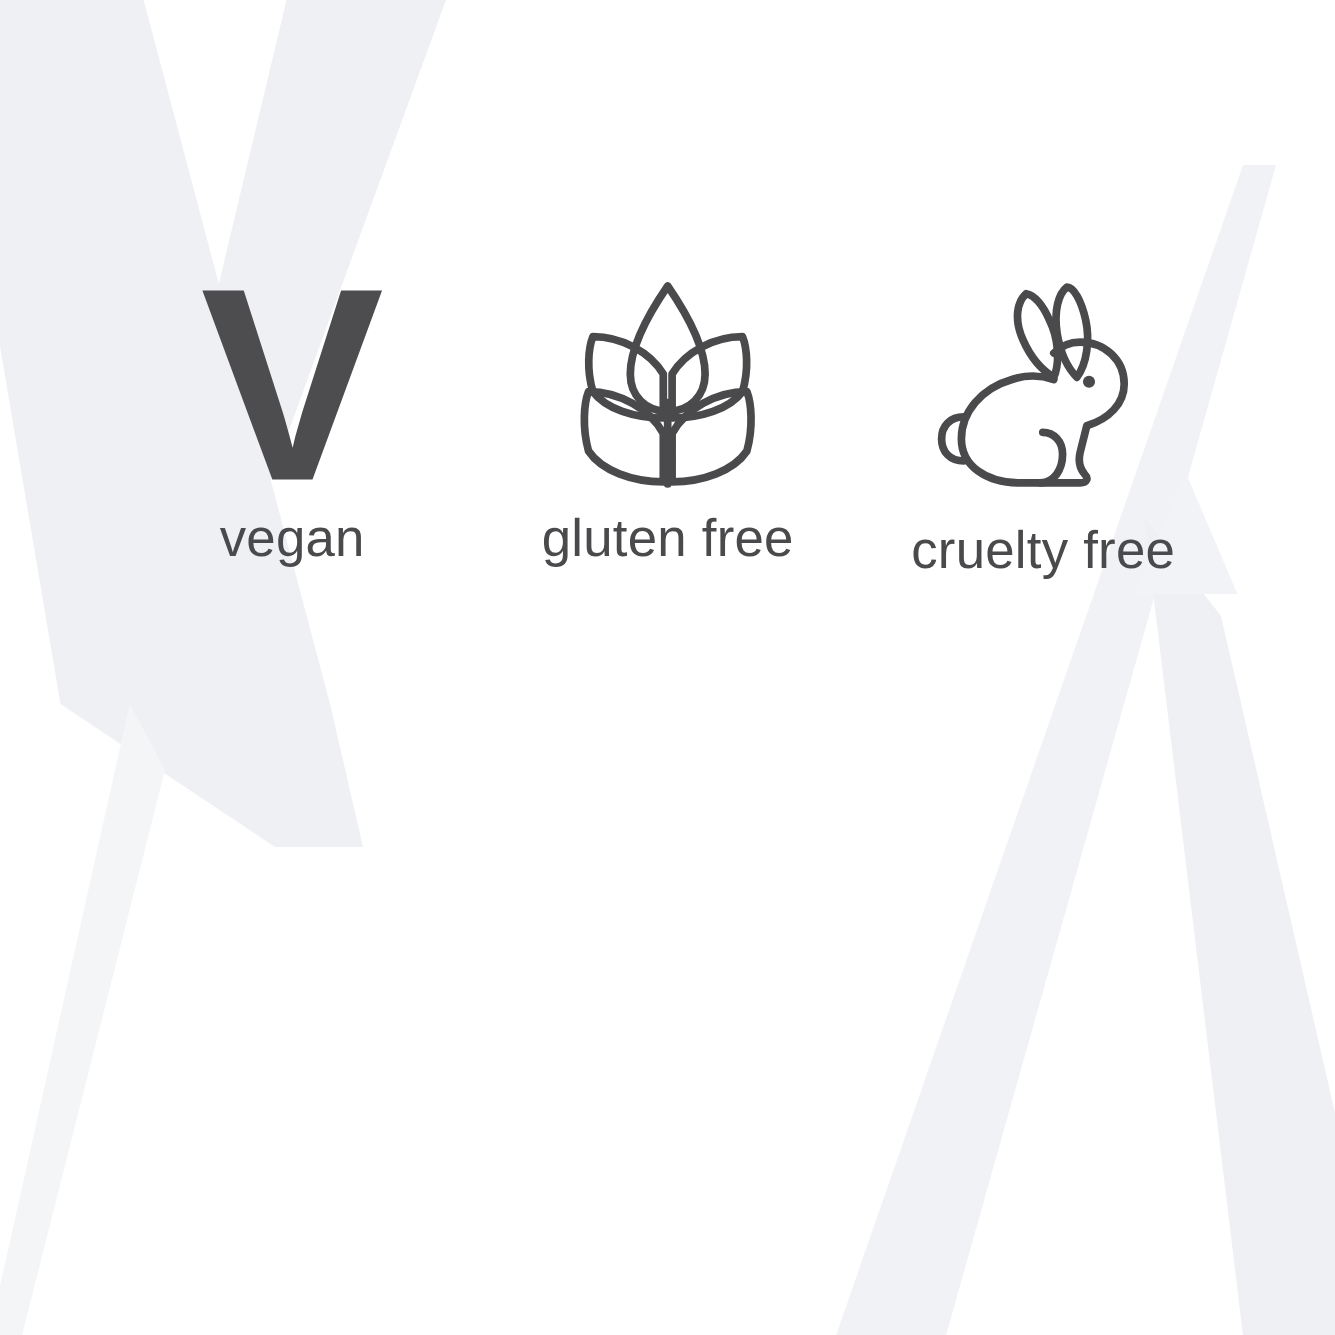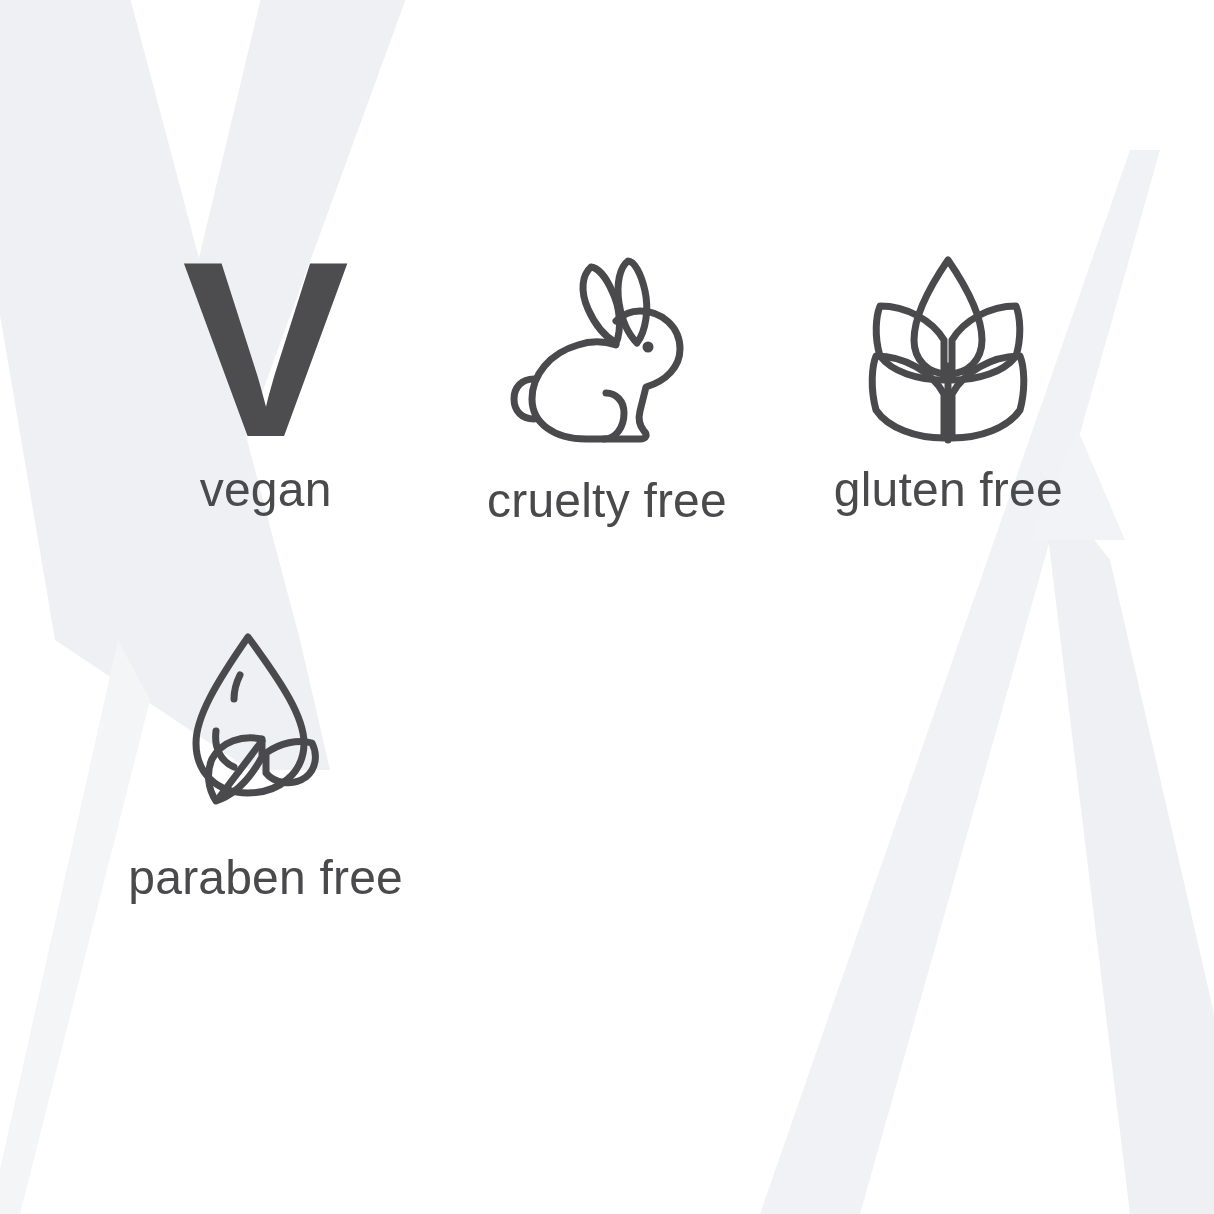--- a/index.html
+++ b/index.html
@@ -104,20 +104,58 @@
   <div class="grid">
 
     <div class="badge">
       <div class="badge-icon">
         <span class="vglyph">V</span>
       </div>
       <div class="badge-label">vegan</div>
     </div>
 
 
+    <div class="badge">
+      <div class="badge-icon">
+        <svg width="180" height="205" viewBox="0 0 180 205" xmlns="http://www.w3.org/2000/svg">
+          <g class="stroke">
+
+            <path d="M 90 12
+                     C 112 44 124 70 124 92
+                     C 124 112 110 126 90 126
+                     C 70 126 56 112 56 92
+                     C 56 70 68 44 90 12 Z"></path>
+
+            <path d="M 86 132
+                     C 60 132 34 124 22 108
+                     C 16 88 18 68 22 58
+                     C 48 58 74 72 86 92 Z"></path>
+
+            <path d="M 94 132
+                     C 120 132 146 124 158 108
+                     C 164 88 162 68 158 58
+                     C 132 58 106 72 94 92 Z"></path>
+
+            <path d="M 86 190
+                     C 58 190 30 180 18 162
+                     C 12 140 14 118 18 108
+                     C 46 108 74 124 86 146 Z"></path>
+
+            <path d="M 94 190
+                     C 122 190 150 180 162 162
+                     C 168 140 166 118 162 108
+                     C 134 108 106 124 94 146 Z"></path>
+
+            <path d="M 90 118 L 90 192"></path>
+          </g>
+        </svg>
+      </div>
+      <div class="badge-label">gluten free</div>
+    </div>
+
     <div class="badge row2">
       <div class="badge-icon">
         <svg width="225" height="200" viewBox="0 0 225 200" xmlns="http://www.w3.org/2000/svg">
           <g class="stroke">
 
             <path d="M 97 14
                      C 88 22 86 38 94 56
                      C 101 72 112 84 122 90
                      C 128 76 126 54 118 38
                      C 112 24 104 15 97 14 Z"></path>
@@ -148,84 +186,16 @@
                      C 28 126 20 134 20 146
                      C 20 158 28 166 40 166"></path>
           </g>
 
           <circle class="solid" cx="154" cy="94" r="5.5"></circle>
         </svg>
       </div>
       <div class="badge-label">cruelty free</div>
     </div>
 
-    <div class="badge">
-      <div class="badge-icon">
-        <svg width="180" height="205" viewBox="0 0 180 205" xmlns="http://www.w3.org/2000/svg">
-          <g class="stroke">
-
-            <path d="M 90 12
-                     C 112 44 124 70 124 92
-                     C 124 112 110 126 90 126
-                     C 70 126 56 112 56 92
-                     C 56 70 68 44 90 12 Z"></path>
-
-            <path d="M 86 132
-                     C 60 132 34 124 22 108
-                     C 16 88 18 68 22 58
-                     C 48 58 74 72 86 92 Z"></path>
-
-            <path d="M 94 132
-                     C 120 132 146 124 158 108
-                     C 164 88 162 68 158 58
-                     C 132 58 106 72 94 92 Z"></path>
-
-            <path d="M 86 190
-                     C 58 190 30 180 18 162
-                     C 12 140 14 118 18 108
-                     C 46 108 74 124 86 146 Z"></path>
-
-            <path d="M 94 190
-                     C 122 190 150 180 162 162
-                     C 168 140 166 118 162 108
-                     C 134 108 106 124 94 146 Z"></path>
-
-            <path d="M 90 118 L 90 192"></path>
-          </g>
-        </svg>
-      </div>
-      <div class="badge-label">gluten free</div>
-    </div>
-
-    <div class="badge row2">
-      <div class="badge-icon">
-        <svg width="180" height="205" viewBox="0 0 180 205" xmlns="http://www.w3.org/2000/svg">
-          <g class="stroke">
-
-            <path d="M 72 10
-                     C 106 56 128 90 128 116
-                     C 128 146 103 166 72 166
-                     C 41 166 20 146 20 116
-                     C 20 90 40 56 72 10 Z"></path>
-
-            <path d="M 64 48 C 60 56 58 64 58 72"></path>
-
-            <path d="M 40 104 C 38 120 44 134 58 140"></path>
-
-            <path d="M 86 130
-                     C 74 152 58 168 40 174
-                     C 32 162 30 146 36 132
-                     C 46 114 66 108 86 112 Z"></path>
-            <path d="M 86 114 L 42 172"></path>
-
-            <path d="M 90 126
-                     C 104 116 122 112 136 116
-                     C 142 128 140 142 130 150
-                     C 116 160 98 156 90 146 Z"></path>
-          </g>
-        </svg>
-      </div>
-      <div class="badge-label">paraben free</div>
-    </div>
 
 
   </div>
 </div>
 
 </body></html>

